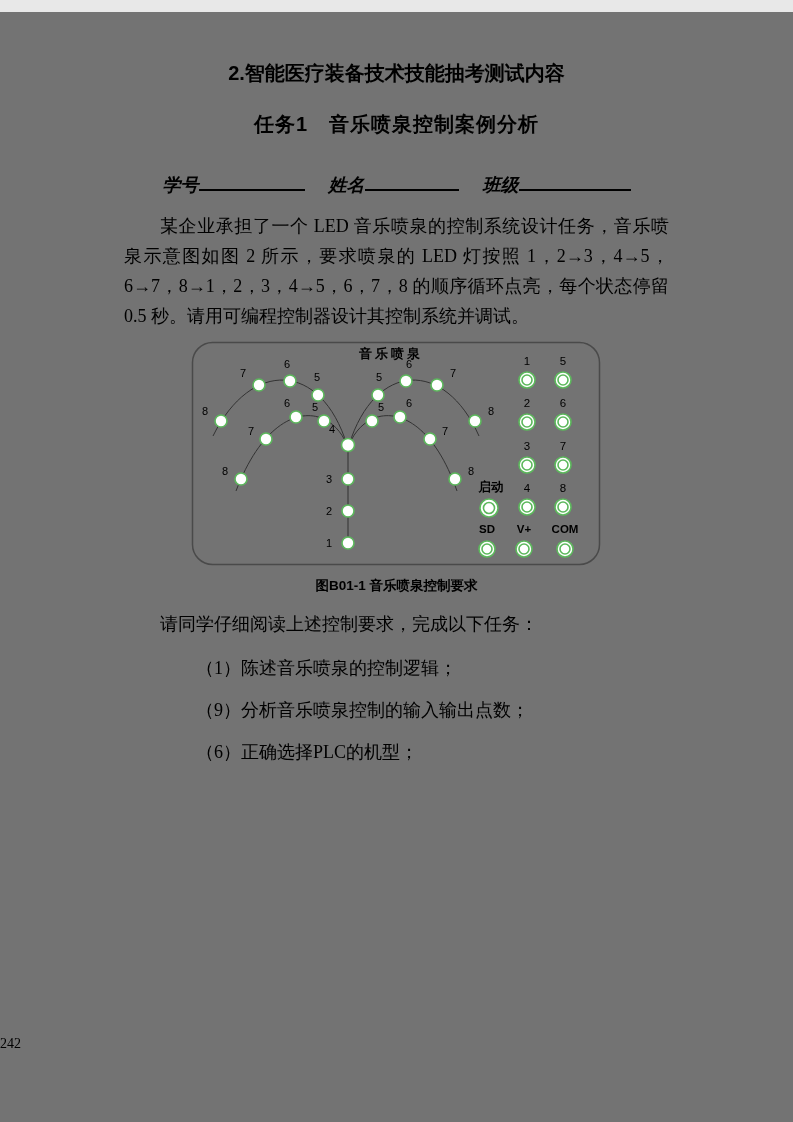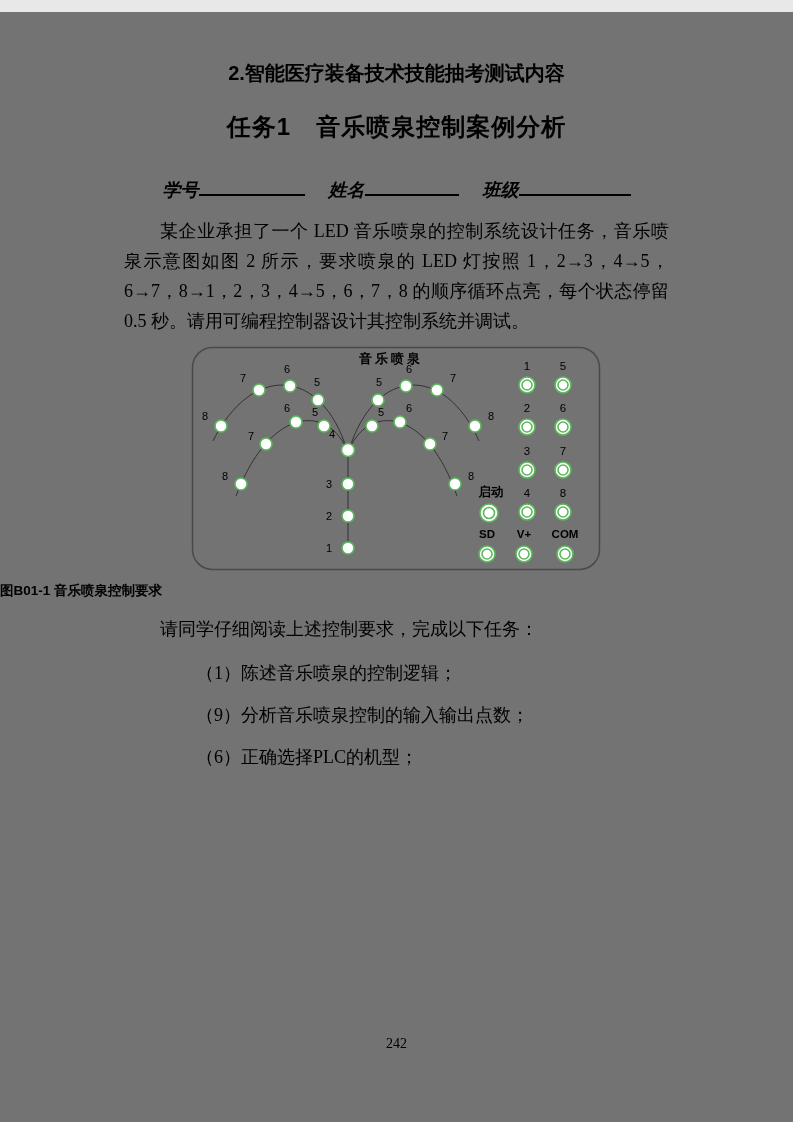--- a/index.html
+++ b/index.html
@@ -7,45 +7,45 @@
     width:793px;height:1122px;margin:12px auto;background:#737373;
     position:relative;box-sizing:border-box;padding-top:48px;
     font-family:"Liberation Serif","DejaVu Serif",serif;color:#000;
     overflow:hidden;
   }
   .h1, .h2{
     margin:0;text-align:center;font-weight:bold;
     font-family:"Liberation Sans","DejaVu Sans",sans-serif;
   }
   .h1{font-size:20px;}
-  .h2{font-size:24px;margin-top:24px;letter-spacing:1px;}
+  .h2{font-size:20px;margin-top:24px;letter-spacing:1px;}
   .student-line{
     margin-top:32px;text-align:center;font-weight:bold;font-size:18px;
     font-family:"Liberation Sans","DejaVu Sans",sans-serif;white-space:nowrap;font-style:italic;
   }
   .blank{
     display:inline-block;border-bottom:2px solid #000;height:1.05em;
     vertical-align:baseline;margin-right:24px;
   }
   .blank.w1{width:106px;}
   .blank.w2{width:94px;}
   .blank.w3{width:112px;margin-right:0;}
   .body-text{
     margin:14px 124px 0 124px;font-size:18px;line-height:30px;
     text-align:justify;text-indent:2em;
   }
   .figure-wrap{width:412px;margin:10px auto 0 auto;position:relative;}
   .caption{
-    text-align:left;font-family:"Liberation Sans","DejaVu Sans",sans-serif;
+    text-align:center;font-family:"Liberation Sans","DejaVu Sans",sans-serif;
     font-weight:bold;font-size:13.5px;margin-top:7px;
   }
   .tasks{margin:8px 124px 0 196px;}
   .task{font-size:18px;line-height:42px;}
   .page-number{
-    position:absolute;bottom:82px;left:0;right:0;text-align:center;
+    position:absolute;bottom:82px;left:0;right:0;
     font-size:14px;
   }
   
   .fbox{fill:none;stroke:#4a4a4a;stroke-width:1.5;}
   .ftitle{
     font-family:"Liberation Sans","DejaVu Sans",sans-serif;
     font-size:13px;font-weight:bold;fill:#000;letter-spacing:3px;text-anchor:middle;
   }
   .arcline{fill:none;stroke:#333;stroke-width:1;}
   .lamp{fill:#fff;stroke:var(--lamp-color,#5cb85c);stroke-width:1.6;}

